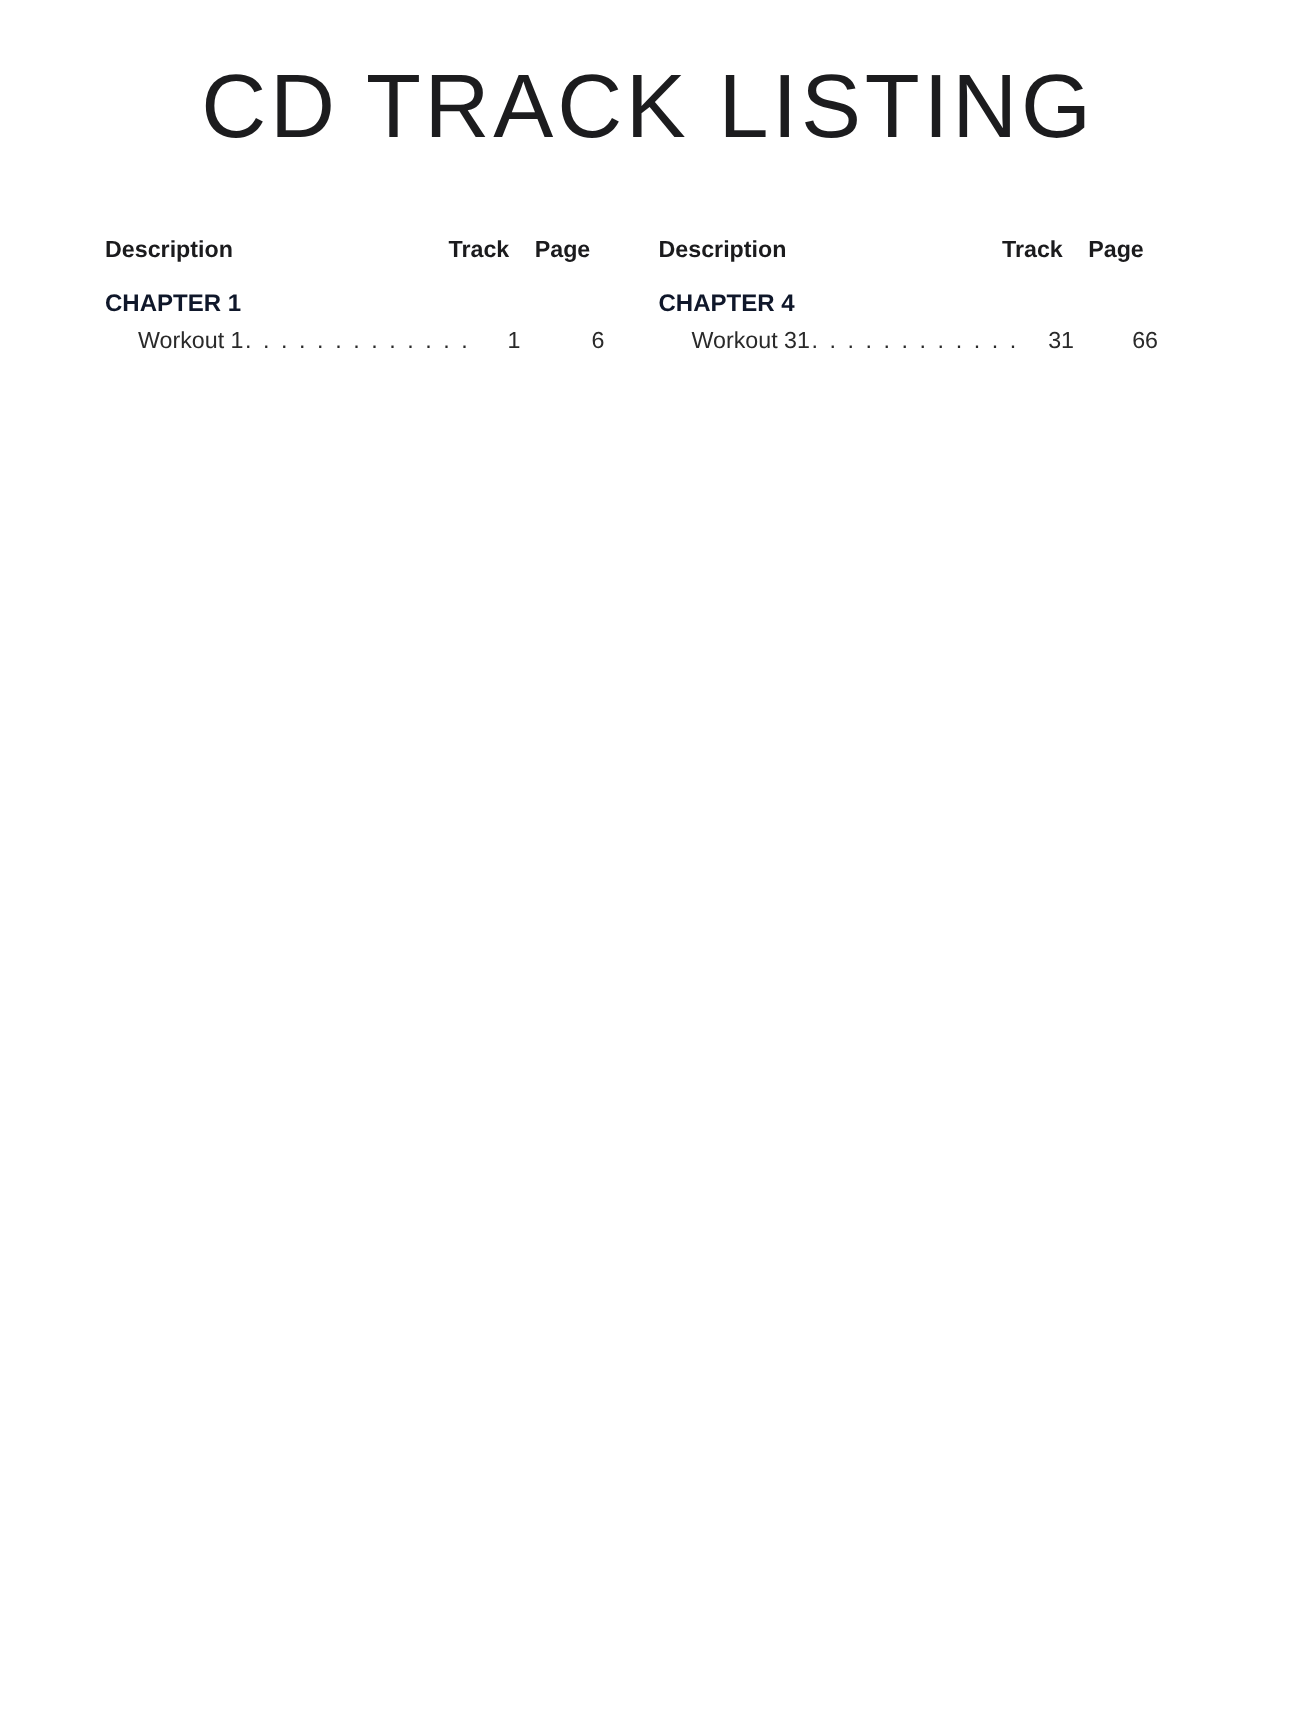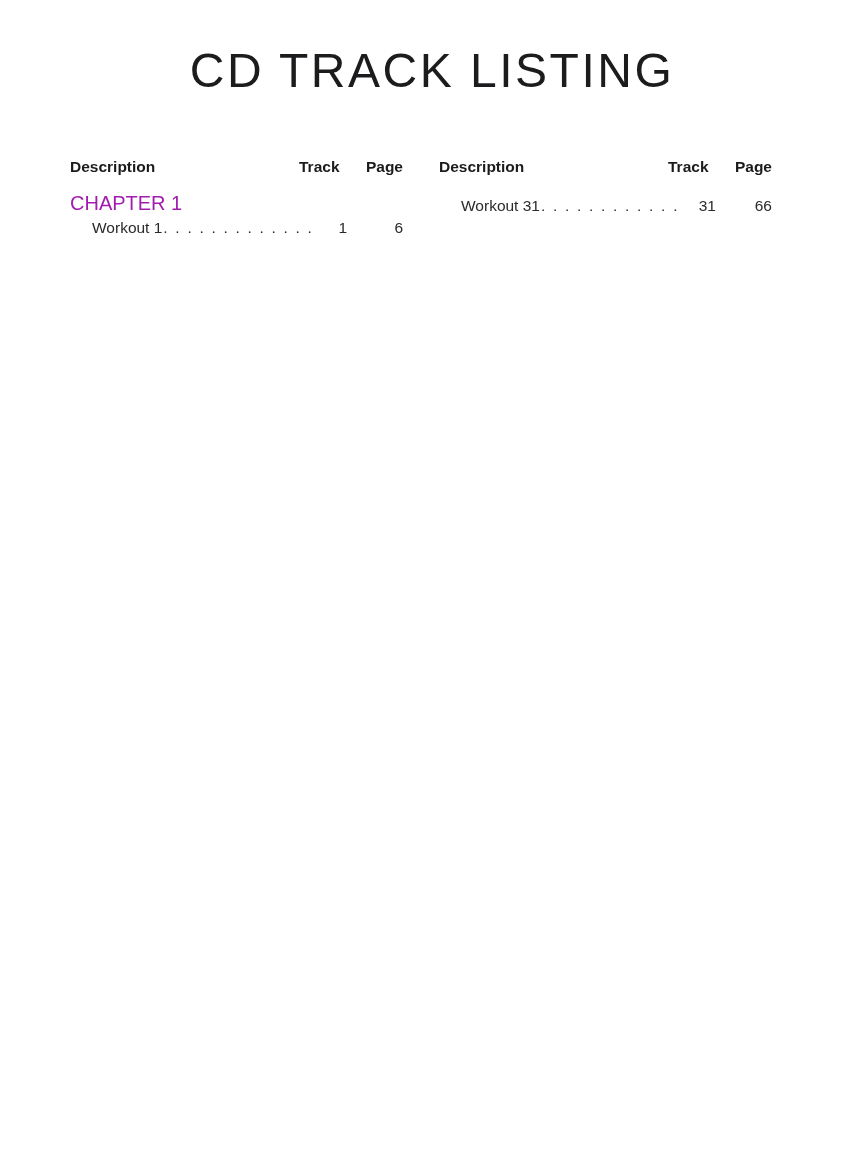--- a/index.html
+++ b/index.html
@@ -10,21 +10,21 @@
     background: #ffffff;
     font-family: "Liberation Sans", sans-serif;
     color: #2a2a2a;
     overflow: hidden;
     box-sizing: border-box;
   }
   .title {
     padding-top: 36px;
     line-height: 70px;
     text-align: center;
-    font-size: 48px;
+    font-size: 60px;
     font-weight: 400;
     letter-spacing: 2.5px;
     color: #1c1c1e;
     white-space: nowrap;
   }
   .columns {
     display: flex;
     margin: 32px 0 0 70px;
     gap: 36px;
   }
@@ -34,29 +34,29 @@
     display: flex;
     font-weight: bold;
     font-size: 15.5px;
     line-height: 18px;
     color: #1b1b1d;
     margin-bottom: 17px;
     margin-top: 20px;
   }
   .th-desc  { flex: 1; }
   .th-track { width: 48px; text-align: left; }
-  .th-page  { width: 56px; text-align: right; }
+  .th-page  { width: 56px; text-align: center; }
 
   .chapter-section { margin-top: 23px; }
   .chapter-section:first-child { margin-top: 0; }
   .chapter-heading {
-    font-weight: normal;
-    font-size: 20px;
+    font-weight: bold;
+    font-size: 16px;
     line-height: 20px;
-    color: #a21caf;
+    color: #0f172a;
     margin-bottom: 2px;
   }
   .row {
     display: flex;
     font-size: 15.5px;
     line-height: 26.7px;
     padding-left: 22px;
   }
   .row .desc { white-space: nowrap; }
   .row .dots {
@@ -101,20 +101,21 @@
     </div>
 
     <div class="column">
       <div class="table-header">
         <span class="th-desc">Description</span>
         <span class="th-track">Track</span>
         <span class="th-page">Page</span>
       </div>
       <div>
           <section class="chapter-section">
+            <div class="chapter-heading">CHAPTER 4</div>
             <div class="row">
               <span class="desc">Workout 31</span>
               <span class="dots"></span>
               <span class="track">31</span>
               <span class="page">66</span>
             </div>
           </section>
         </div>
 
     </div>

